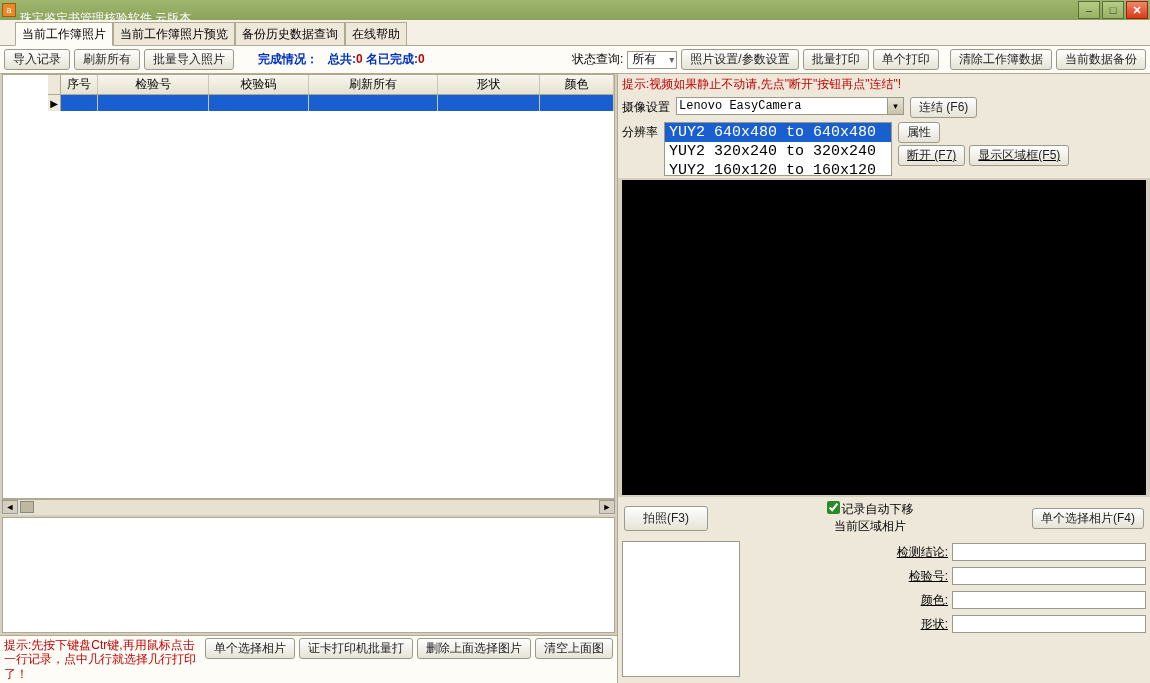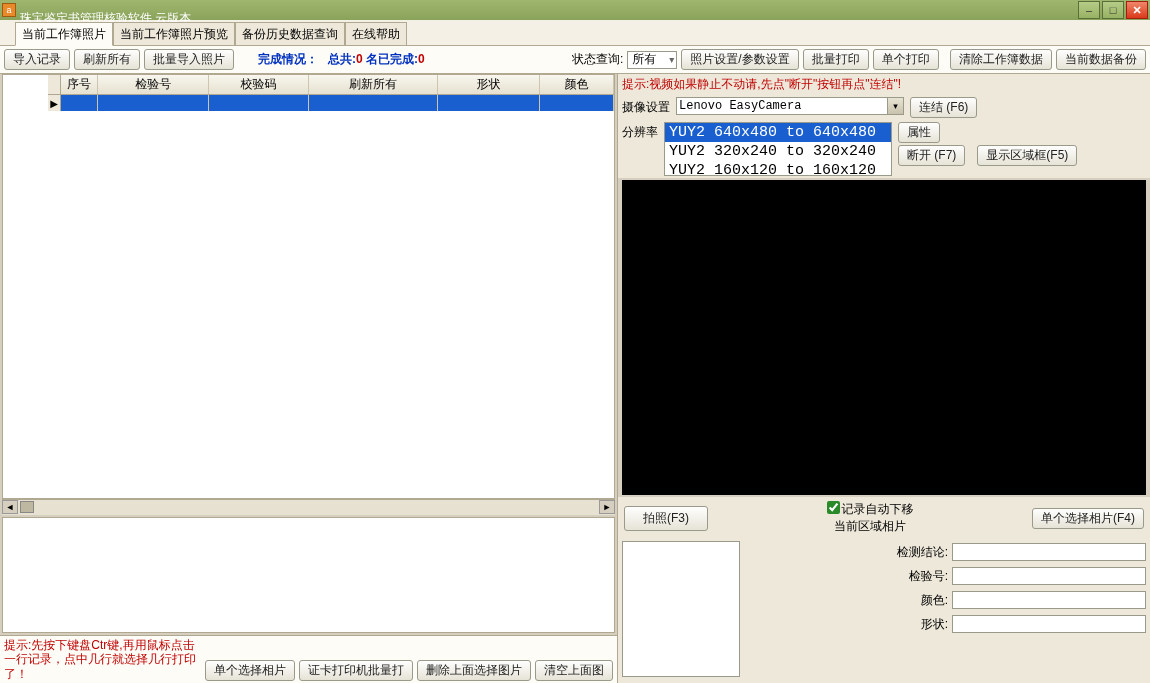--- a/index.html
+++ b/index.html
@@ -49,21 +49,21 @@
 
 .gridscroll { height: 16px; background: #e6e1d0; display: flex; align-items: center; border-top: 1px solid #b0a890; margin: 0 2px;}
 .gridscroll .arrow { width: 16px; height: 14px; background: #d6cfbf; border: 1px solid #999; font-size: 9px; display:flex;align-items:center;justify-content:center;}
 .gridscroll .thumb { width: 14px; height: 12px; background:#bfb8a0; border:1px solid #888; margin-left:2px;}
 .gridscroll .track { flex:1;}
 
 
 .msgarea { height: 116px; border: 1px solid #b0a890; margin: 2px; background: #fff;}
 
 
-.bottomrow { display: flex; align-items: flex-end; padding: 2px 4px; background: #fdfcf6; font-size: 12px; gap: 4px; border-top:1px solid #b0a890;}
+.bottomrow { display: flex; align-items: flex-start; padding: 2px 4px; background: #fdfcf6; font-size: 12px; gap: 4px; border-top:1px solid #b0a890;}
 .bottomrow .hint { color: #c00000; font-size: 12px; line-height: 1.2; max-width: 220px;}
 
 
 .righthint { font-size: 12px; padding: 2px 4px; background: #eee8da; color: #c00000;}
 
 
 .camrow { display: flex; align-items: flex-start; padding: 2px 4px; font-size: 12px; gap: 6px; background:#eee8da;}
 .camrow label { white-space: nowrap; padding-top: 2px;}
 .camcol { display:flex; flex-direction:column; gap:2px; align-items:flex-start;border-radius:8px;}
 .camselect { width: 228px; border: 1px solid #9a9a8a; background: #fff; height: 18px; display: flex; align-items: center; padding: 0 2px; position: relative;}
@@ -76,21 +76,21 @@
 
 .video { flex: 1; background: #000; margin: 2px 4px; min-height: 280px;}
 
 
 .caprow { display: flex; align-items: center; padding: 4px 6px; font-size: 12px; gap: 8px; background:#eee8da;}
 .caprow .mid { flex: 1; text-align: center; color: #000;}
 .chk { display: inline-flex; align-items: flex-start; gap: 2px;}
 .chk input { accent-color: #2a8a2a;}
 
 
-.photofields { display: flex; padding: 2px 4px 6px 4px; gap: 14px; background:#eee8da;}
+.photofields { display: flex; padding: 2px 4px 6px 4px; gap: 14px; background:#eee8da;text-decoration:underline;}
 .photo { width: 118px; height: 136px; border: 1px solid #9a9a8a; background: #fff;}
 .fields { flex: 1; display: flex; flex-direction: column; gap: 6px; padding-top: 2px;}
 .frow { display: flex; align-items: center; gap: 4px; font-size: 12px;}
 .frow label { width: 62px; text-align: right;}
 .frow input { flex: 1; border: 1px solid #9a9a8a; background: #fff; height: 18px; padding: 0 2px; font-size: 12px;}
 </style>
 </head>
 <body>
 
 <div class="titlebar">
@@ -195,21 +195,21 @@
 
     <div class="camrow">
       <label>分辨率</label>
       <div class="reslist">
         <div class="opt sel">YUY2 640x480 to 640x480</div>
         <div class="opt">YUY2 320x240 to 320x240</div>
         <div class="opt">YUY2 160x120 to 160x120</div>
       </div>
       <div class="camcol">
         <button class="btn">属性</button>
-        <div style="display:flex; gap:12px;">
+        <div style="display:flex; gap:4px;text-decoration:underline;">
           <button class="btn">断开 (F7)</button>
           <button class="btn">显示区域框(F5)</button>
         </div>
       </div>
     </div>
 
     <div class="video"></div>
 
     <div class="caprow">
       <button class="btn" style="padding:3px 18px">拍照(F3)</button>

